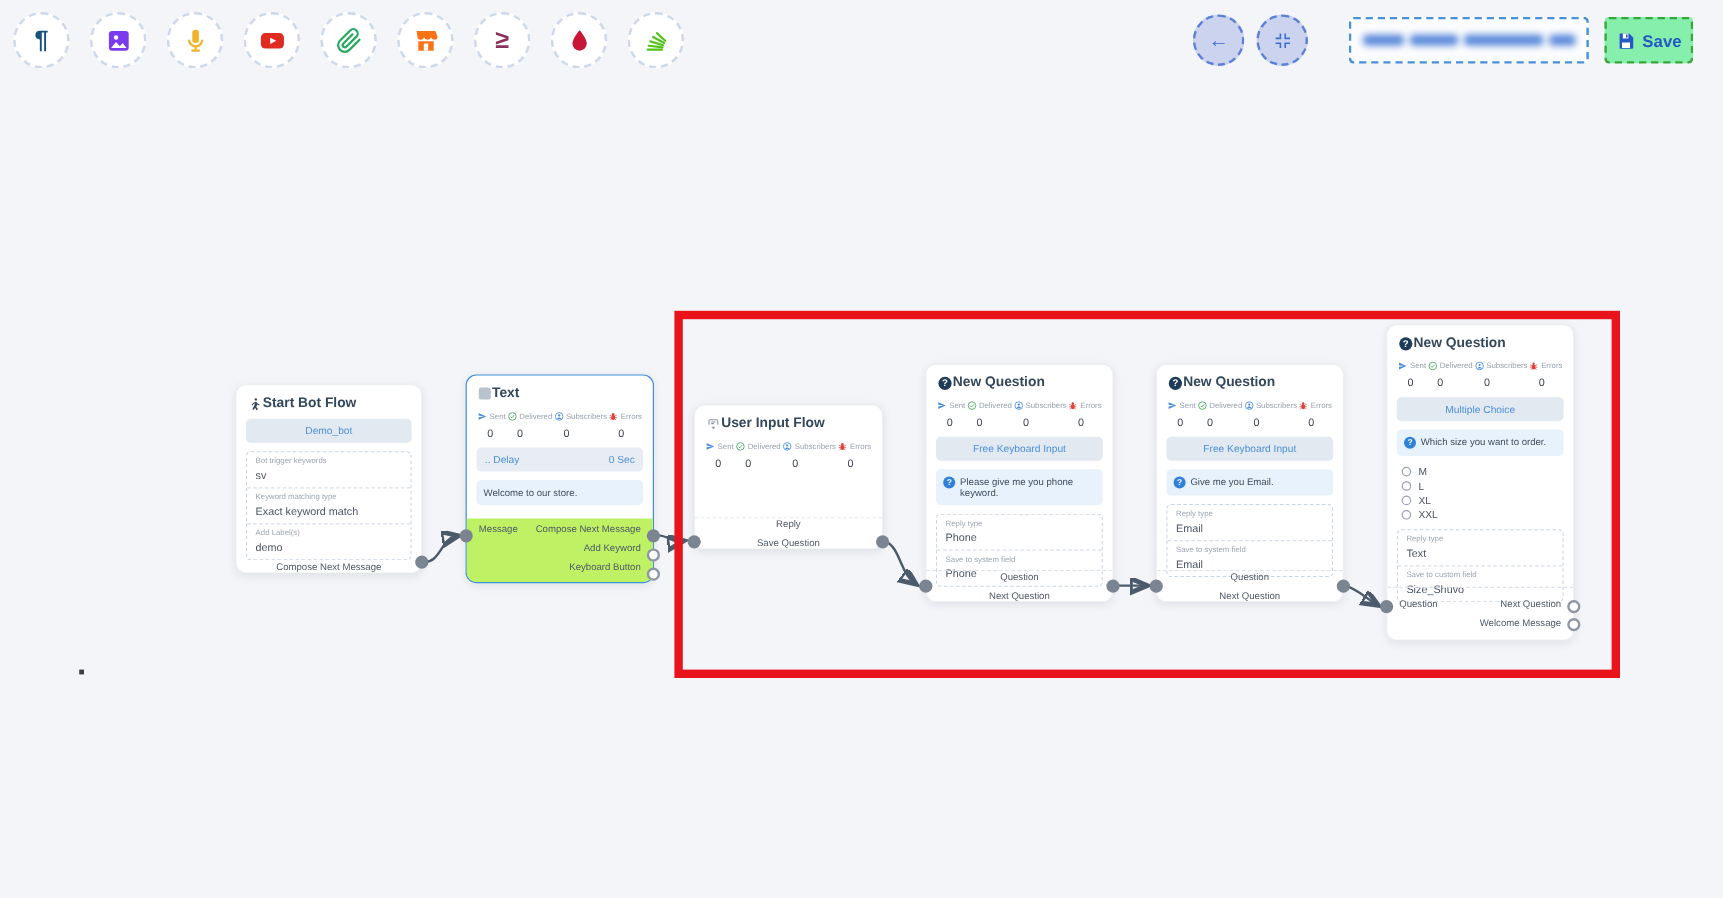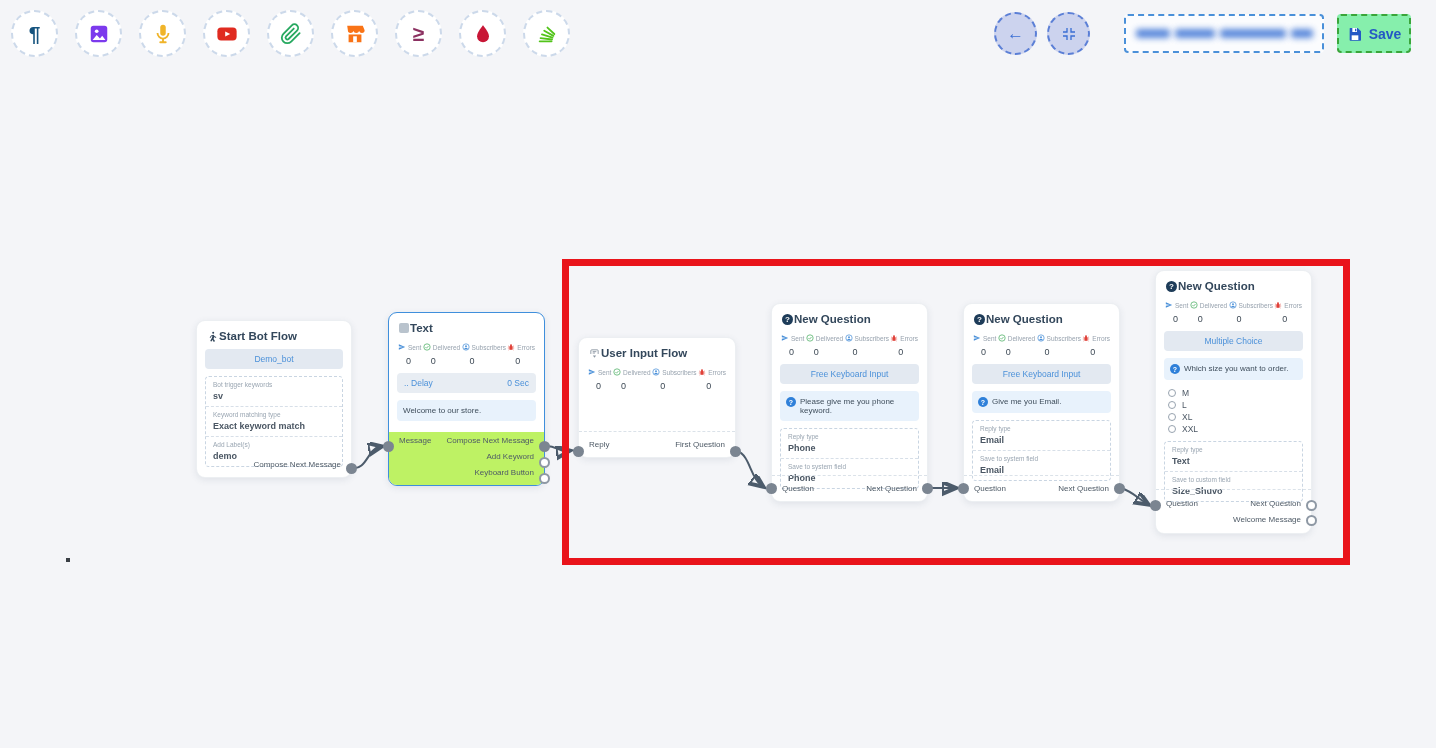--- a/index.html
+++ b/index.html
@@ -66,37 +66,37 @@
     padding:5px 2px; color:#4a90d9; font-size:8.5px; cursor:pointer; }
   .delay-row { margin:7px 8px 0; background:#e8edf3; border-radius:4px; display:flex;
     justify-content:space-between; padding:5px 7px; color:#4a90d9; font-size:8.5px; cursor:pointer; }
   .bubble { margin:7px 8px 0; background:#e8f2fc; border-radius:4px; padding:6px 6px;
     font-size:8px; color:#3f4e5c; display:flex; gap:4px; align-items:flex-start; cursor:pointer; }
 
   .dashed-box { margin:7px 8px 0; border:1px dashed #c9d5e2; border-radius:4px; }
   .fgroup { padding:4px 7px 5px; }
   .fgroup + .fgroup { border-top:1px dashed #d7dfe8; }
   .flabel { font-size:6.5px; color:#9aa6b2; margin-bottom:3px; }
-  .fvalue { font-size:9px; color:#4a5663;font-weight:bold; }
+  .fvalue { font-size:9px; color:#4a5663; }
 
   .options { margin:7px 8px 0 12px; }
   .opt { display:flex; align-items:center; gap:6px; height:11px; margin-bottom:1px;
     font-size:8.5px; color:#4a5663; }
   .radio { width:8px; height:8px; border:1.5px solid #98a3af; border-radius:50%;
     background:#fff; flex:0 0 auto; cursor:pointer; }
 
   .prow { height:16px; display:flex; justify-content:space-between; align-items:center;
     font-size:8px; color:#4e5a66; }
   .prow.r { justify-content:flex-end; }
 
   .text-footer { position:absolute; left:0; right:0; bottom:0; height:53px;
     background:#bef264; border-radius:0 0 8px 8px; padding:0 10px 0;margin-top:32px; }
   .footer-bar { position:absolute; left:0; right:0; bottom:0; height:26px; display:flex;
     justify-content:space-between; align-items:center; padding:0 10px; font-size:8px;
-    color:#4e5a66; border-top:1px dashed #dbe2e9; border-radius:0 0 9px 9px; }
+    color:#4e5a66; border-top:1px dashed #dbe2e9; border-radius:0 0 9px 9px;flex-direction:column; }
   .footer-bar.noborder { border-top:none; justify-content:flex-end; }
   .q3-footer { position:absolute; left:0; right:0; bottom:0; height:44px;
     border-top:1px dashed #dbe2e9; padding:5px 10px 0; }
 
   .sock { position:absolute; width:11px; height:11px; border-radius:50%;
     background:#7b8591; z-index:3; cursor:crosshair; }
   .sock.hollow { background:#fff; border:2px solid #8e98a4; }
 
   .stray-dot { position:absolute; left:66px; top:558px; width:4px; height:4px;
     background:#3a3f45; }
@@ -388,21 +388,21 @@
                 <path d="M3.5 9l4.5 2.2M20.5 9L16 11.2M2.5 15h4.6M21.5 15h-4.6M4.5 21l4-3.3M19.5 21l-4-3.3" stroke="#e04038" stroke-width="1.8" fill="none"></path>
               </svg>
             </span>
             <span>Errors</span>
           </div>
           <div class="stat-val">0</div>
         </div>
     </div>
     <div class="footer-bar">
       <span>Reply</span>
-      <span>First Question</span>
+      <span>Save Question</span>
     </div>
     <span class="sock" style="left:-6px;top:108px"></span>
     <span class="sock" style="right:-6px;top:108px"></span>
   </div>
 
   <div class="node" style="left:771px;top:303px;width:157px;height:199px">
     <div class="node-header">
       <span class="qicon"></span>
       <span>New Question</span>
     </div>

